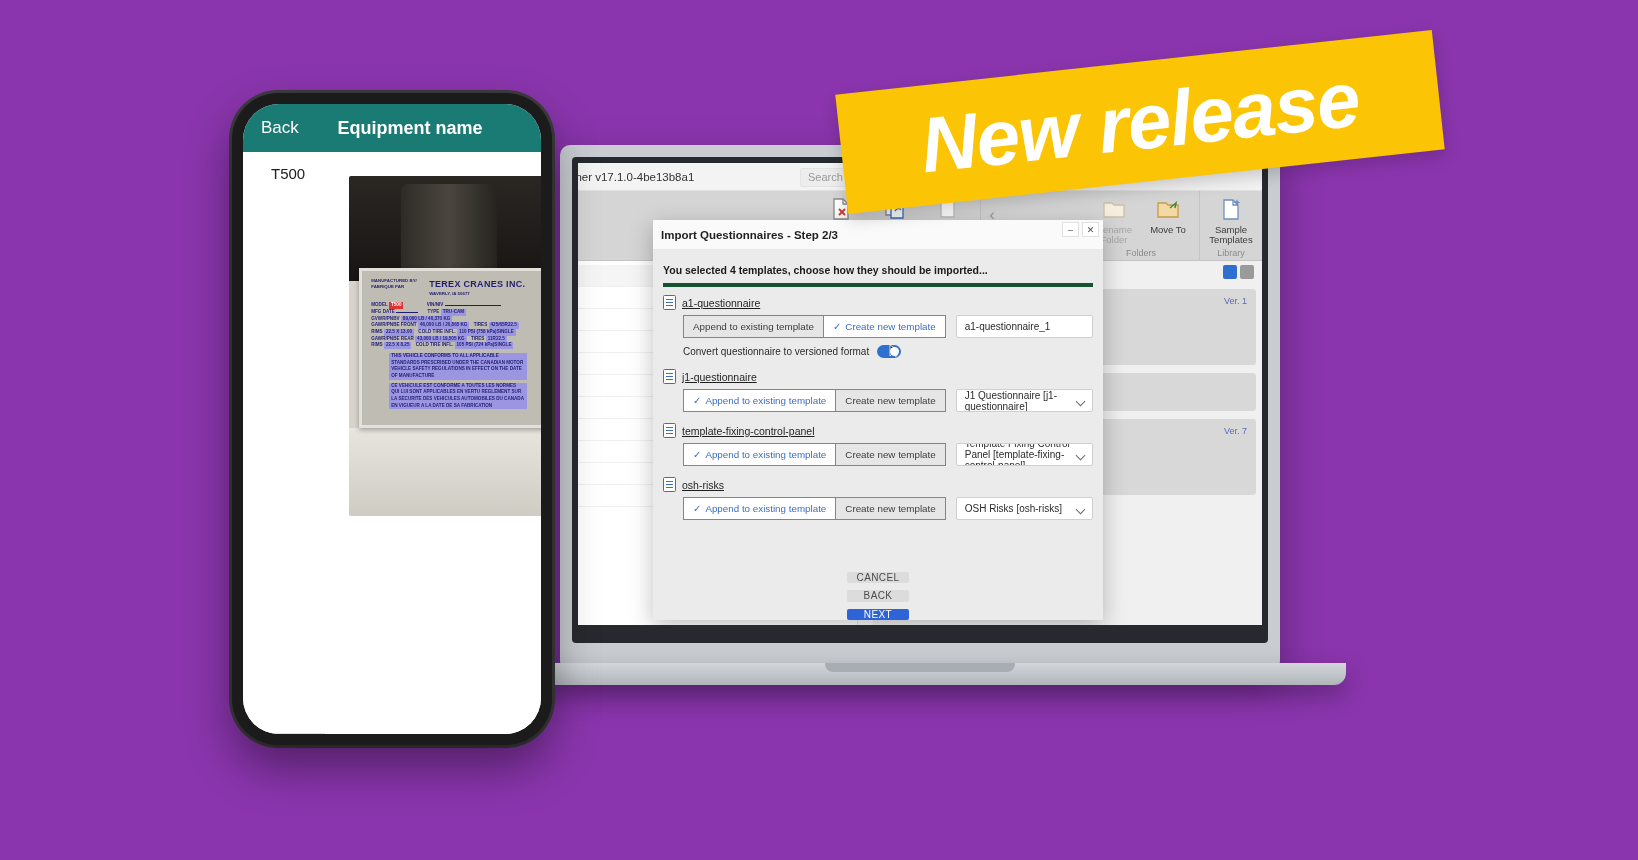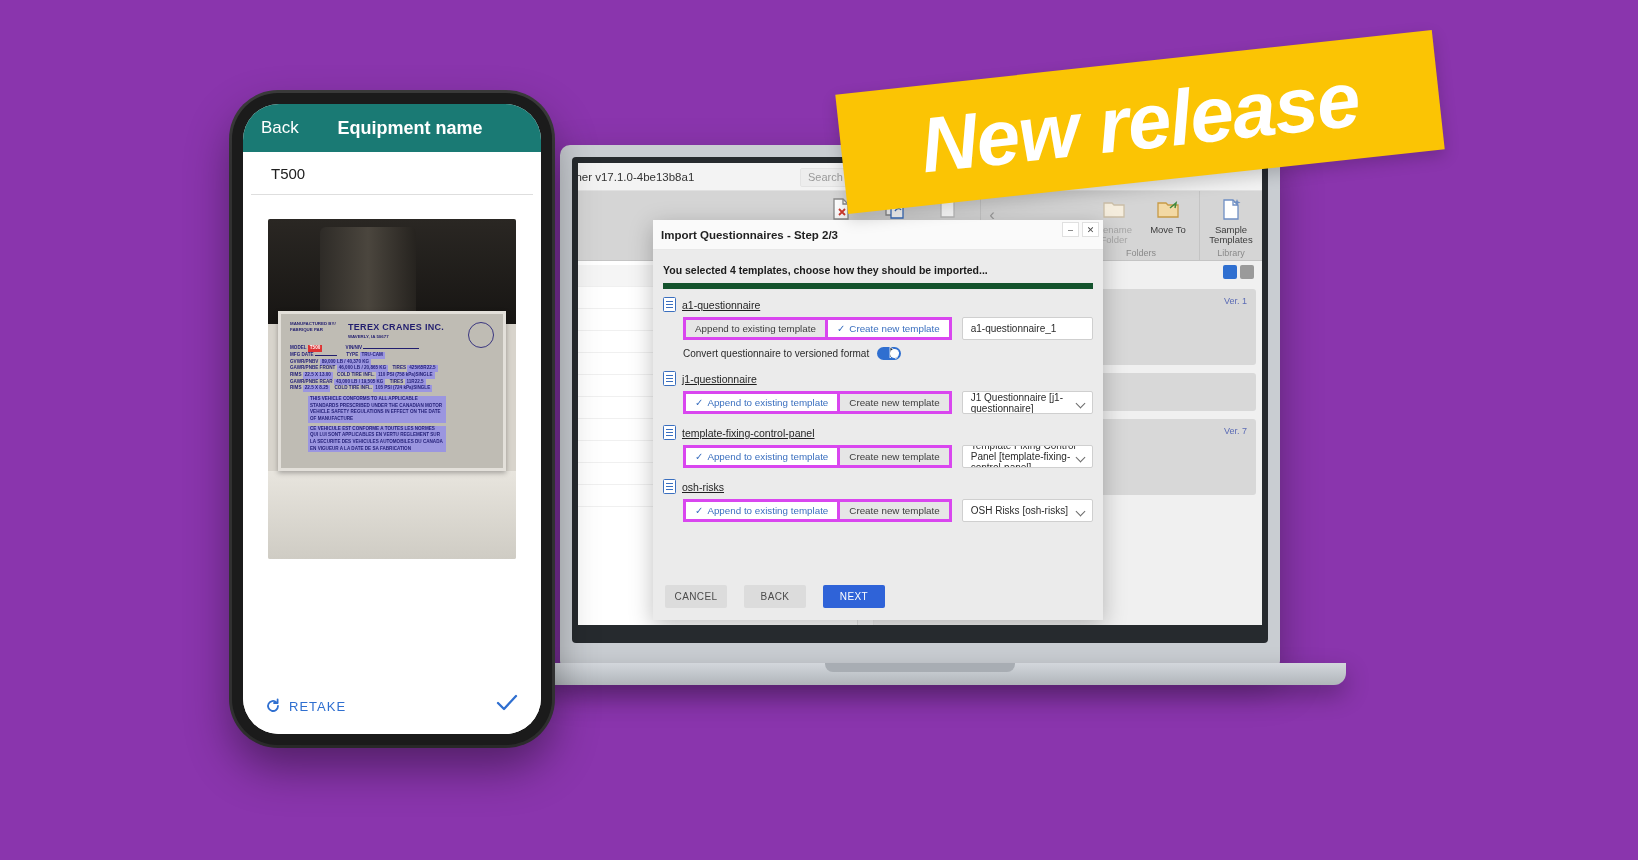--- a/index.html
+++ b/index.html
@@ -188,42 +188,42 @@
   .win-btn {
     width: 17px; height: 15px; background: #fff;
     border: 1px solid #e0e0e0;
     display: flex; align-items: center; justify-content: center;
     font-size: 9px; color: #4a4a4a;
   }
   .modal-sub {
     margin: 14px 10px 0 10px;
     font-size: 10.5px; font-weight: bold; color: #1b1b1b;
     padding-bottom: 7px;
-    border-bottom: 6px solid #14532d;
+    border-bottom: 4px solid #14532d;
   }
   .modal-scroll { flex: 1; overflow: hidden; padding: 8px 10px 0 10px; }
 
   .qgroup { margin-bottom: 11px; }
   .qgroup-head { display: flex; align-items: center; gap: 6px; margin-bottom: 5px; }
   .doc-icon {
     width: 13px; height: 15px; border: 1.4px solid #3a6fbf;
     border-radius: 1.5px; position: relative; background: #fff;
     flex: none;
   }
   .doc-icon::before {
     content: ""; position: absolute; left: 2px; top: 3px;
     width: 7px; height: 1.3px; background: #3a6fbf;
     box-shadow: 0 3px 0 #3a6fbf, 0 6px 0 #3a6fbf;
   }
   .qgroup-name { font-size: 10.5px; color: #1f1f1f; text-decoration: underline; }
   .qrow { display: flex; gap: 0; margin-left: 20px; align-items: stretch; }
   .seg {
     height: 23px;
     background: #fff;
-    border: 3px solid #d946ef;
+    border: 1px solid #d946ef;
     font-size: 9.8px;
     display: flex; align-items: center; justify-content: center;
     padding: 8px 9px;
     color: #3c3c3c;
     white-space: nowrap;
     cursor: pointer;
   }
   .seg.on { color: #3a6fbf; background: #fff; }
   .seg.off { background: #e6e6e6; color: #3c3c3c; }
   .seg .tick { color: #3a6fbf; margin-right: 4px; font-size: 10px; }
@@ -261,22 +261,22 @@
     content: ""; position: absolute; right: 2px; top: 2px;
     width: 9px; height: 9px; border-radius: 50%;
     background: #fff;
   }
   .cursor-dot {
     position: absolute; left: 12px; top: -1px;
     width: 12px; height: 14px;
   }
   .modal-foot {
     height: 48px;
-    display: flex; align-items: center; justify-content: flex-start;
-    gap: 17px; padding: 0 12px;
+    display: flex; align-items: center; justify-content: center;
+    gap: 7px; padding: 0 12px; flex-direction: column;
   }
   .btn {
     height: 23px; min-width: 62px;
     font-size: 10px; letter-spacing: .4px;
     border: none; border-radius: 2px;
     background: #dcdcdc; color: #4b4b4b;
     cursor: pointer;
   }
   .btn.primary { background: #2f63d8; color: #fff; }
 
@@ -339,21 +339,21 @@
     position: relative;
   }
   .nav-back { font-size: 17px; }
   .nav-title {
     position: absolute; left: 0; right: 0;
     text-align: center;
     font-size: 18px; font-weight: bold;
     pointer-events: none;
     padding-left: 36px;
   }
-  .phone-content { flex: 1; background: #fff; display: flex; flex-direction: column; }
+  .phone-content { flex: 1; background: #fff; display: flex; }
   .equip-name {
     font-size: 15px; color: #202020;
     padding: 13px 20px 12px 20px;
     border-bottom: 1px solid #dedede;
     margin: 0 8px;
   }
   .photo-wrap {
     flex: 1; display: flex; align-items: flex-start; justify-content: center;
     padding: 24px 16px 0 16px;
   }

